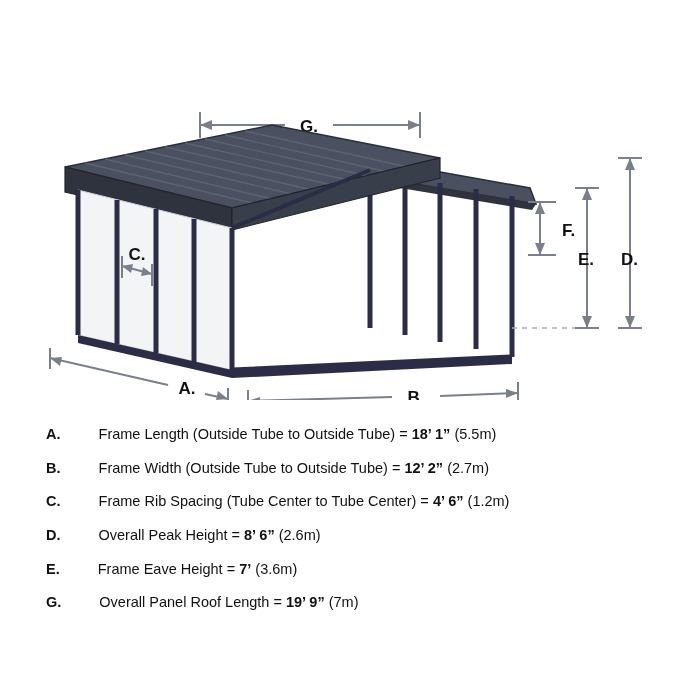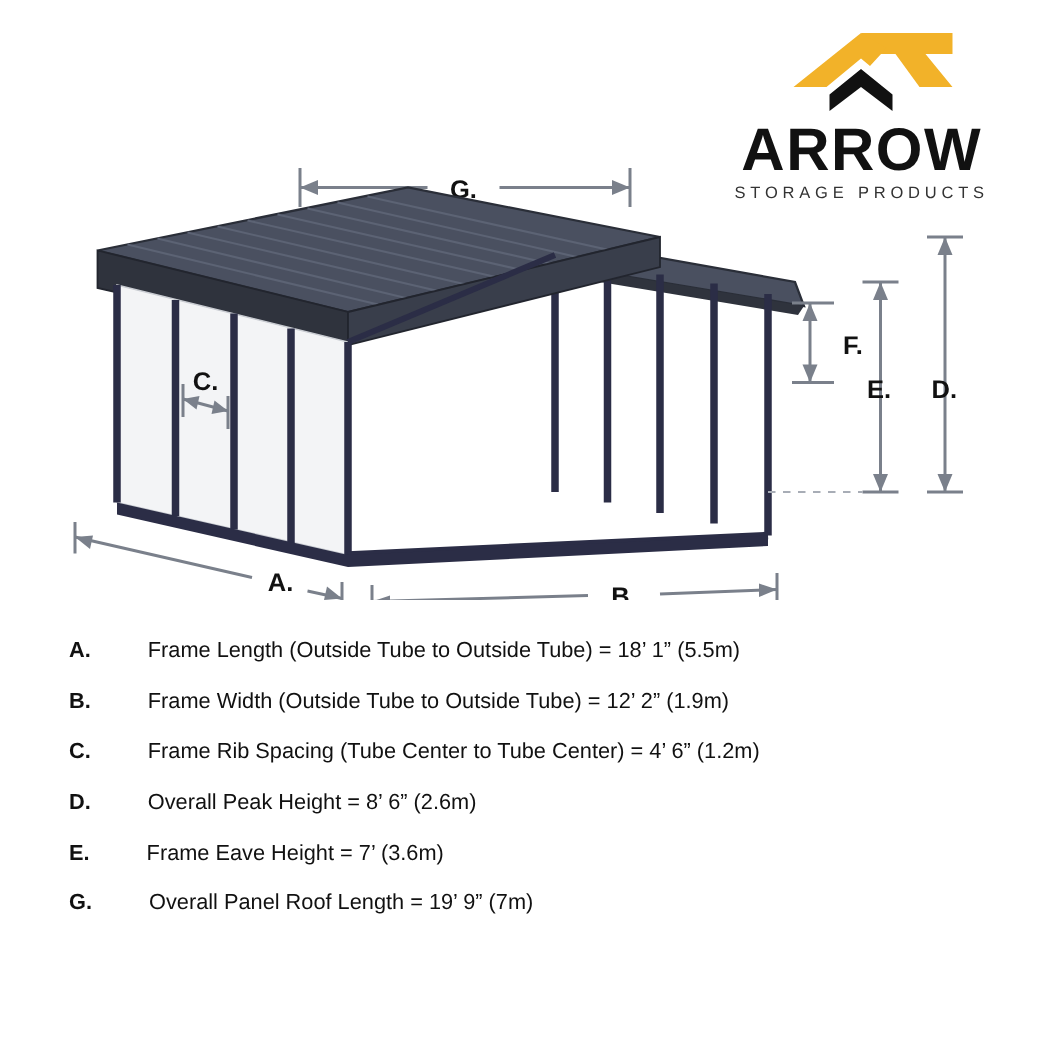--- a/index.html
+++ b/index.html
@@ -74,42 +74,32 @@
     white-space: nowrap;
   }
   .spec-letter {
     font-weight: bold;
   }
   .spec-text {
     font-weight: normal;
     margin-left: 34px;
   }
   .spec-value {
-    font-weight: normal;
+    font-weight: bold;
   }
   .spec-metric {
     font-weight: normal;
     text-align: center;
   }
 </style>
 </head>
 <body>
 
 <div class="page">
 
-  <div class="logo">
-    <svg class="logo-mark" viewBox="0 0 215 60">
-
-      <path d="M107 4 L168 4 L168 18 L150 18 L168 40 L146 40 L130 18 L118 18 Z" fill="#F2B229"></path>
-      <path d="M107 4 L62 40 L84 40 L107 21 L113 26 L124 14 Z" fill="#F2B229"></path>
-      <path d="M107 28 L86 45 L86 56 L107 40 L128 56 L128 45 Z" fill="#111111"></path>
-    </svg>
-    <div class="logo-word">ARROW</div>
-    <div class="logo-sub">STORAGE PRODUCTS</div>
-  </div>
 
   <div class="diagram">
     <svg width="700" height="330" viewBox="0 0 700 330">
 
       <g>
         <line x1="200" y1="55" x2="285" y2="55" stroke="#7A808B" stroke-width="2"></line>
         <line x1="333" y1="55" x2="420" y2="55" stroke="#7A808B" stroke-width="2"></line>
         <line x1="200" y1="42" x2="200" y2="68" stroke="#7A808B" stroke-width="2"></line>
         <line x1="420" y1="42" x2="420" y2="68" stroke="#7A808B" stroke-width="2"></line>
         <polygon points="200,55 212,50 212,60" fill="#7A808B"></polygon>
@@ -236,21 +226,21 @@
       <span class="spec-letter">A.</span>
       <span class="spec-text">Frame Length (Outside Tube to Outside Tube) =</span>
       <span class="spec-value">18’ 1”</span>
       <span class="spec-metric">(5.5m)</span>
     </div>
 
     <div class="spec-row">
       <span class="spec-letter">B.</span>
       <span class="spec-text">Frame Width (Outside Tube to Outside Tube) =</span>
       <span class="spec-value">12’ 2”</span>
-      <span class="spec-metric">(1.9m)</span>
+      <span class="spec-metric">(2.7m)</span>
     </div>
 
     <div class="spec-row">
       <span class="spec-letter">C.</span>
       <span class="spec-text">Frame Rib Spacing (Tube Center to Tube Center) =</span>
       <span class="spec-value">4’ 6”</span>
       <span class="spec-metric">(1.2m)</span>
     </div>
 
     <div class="spec-row">

